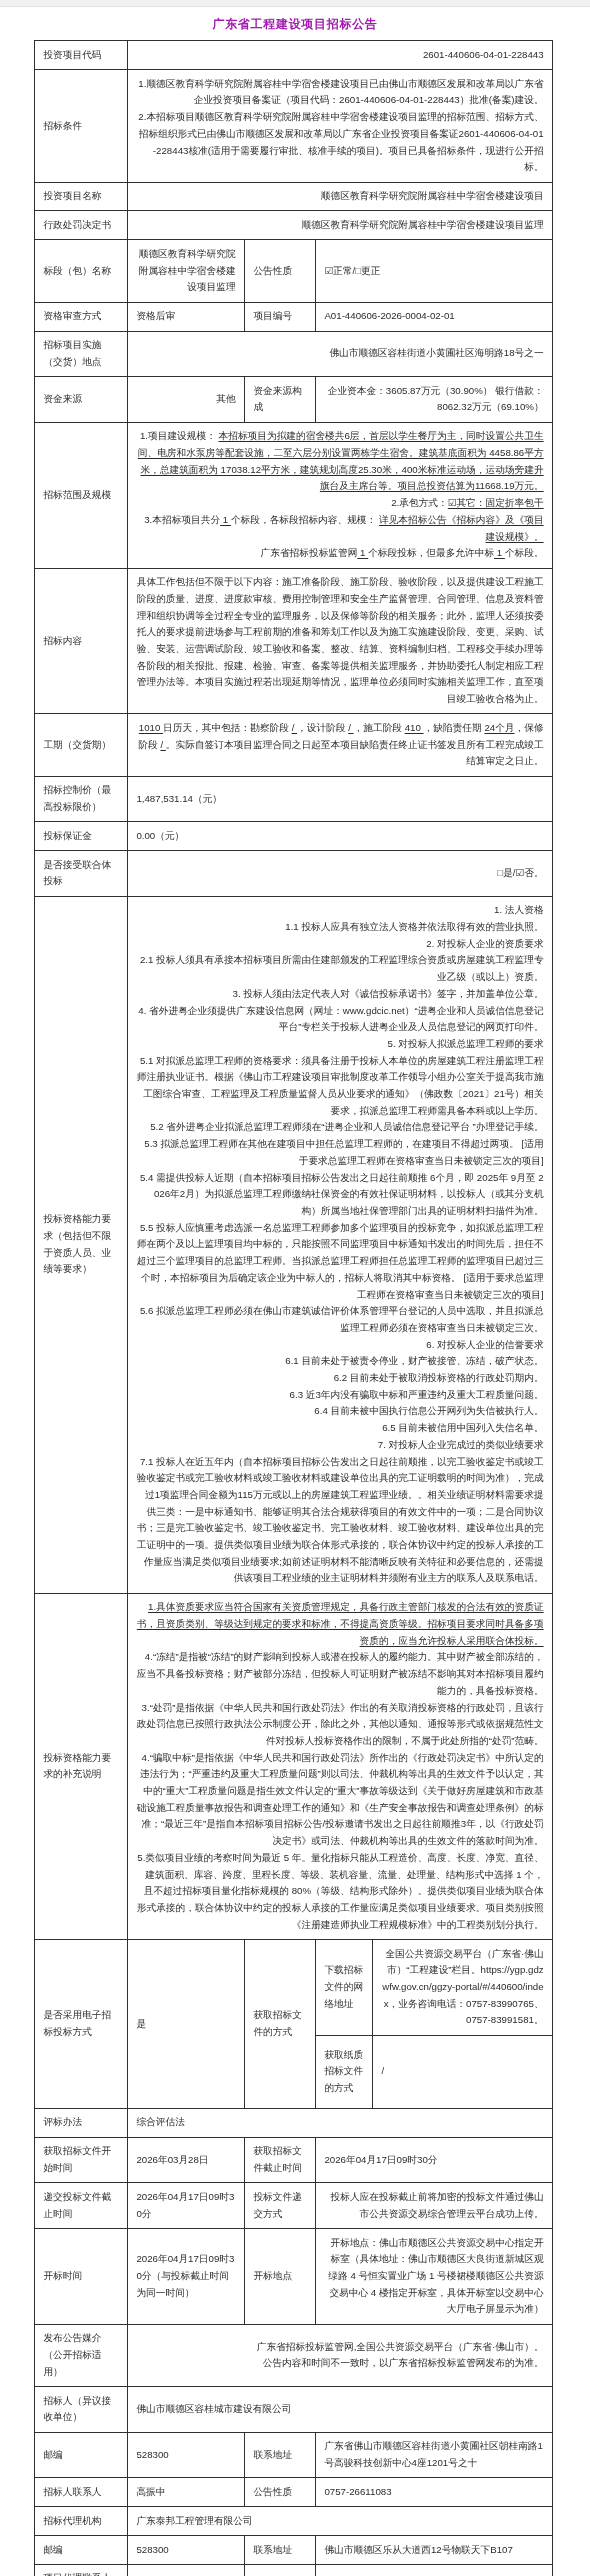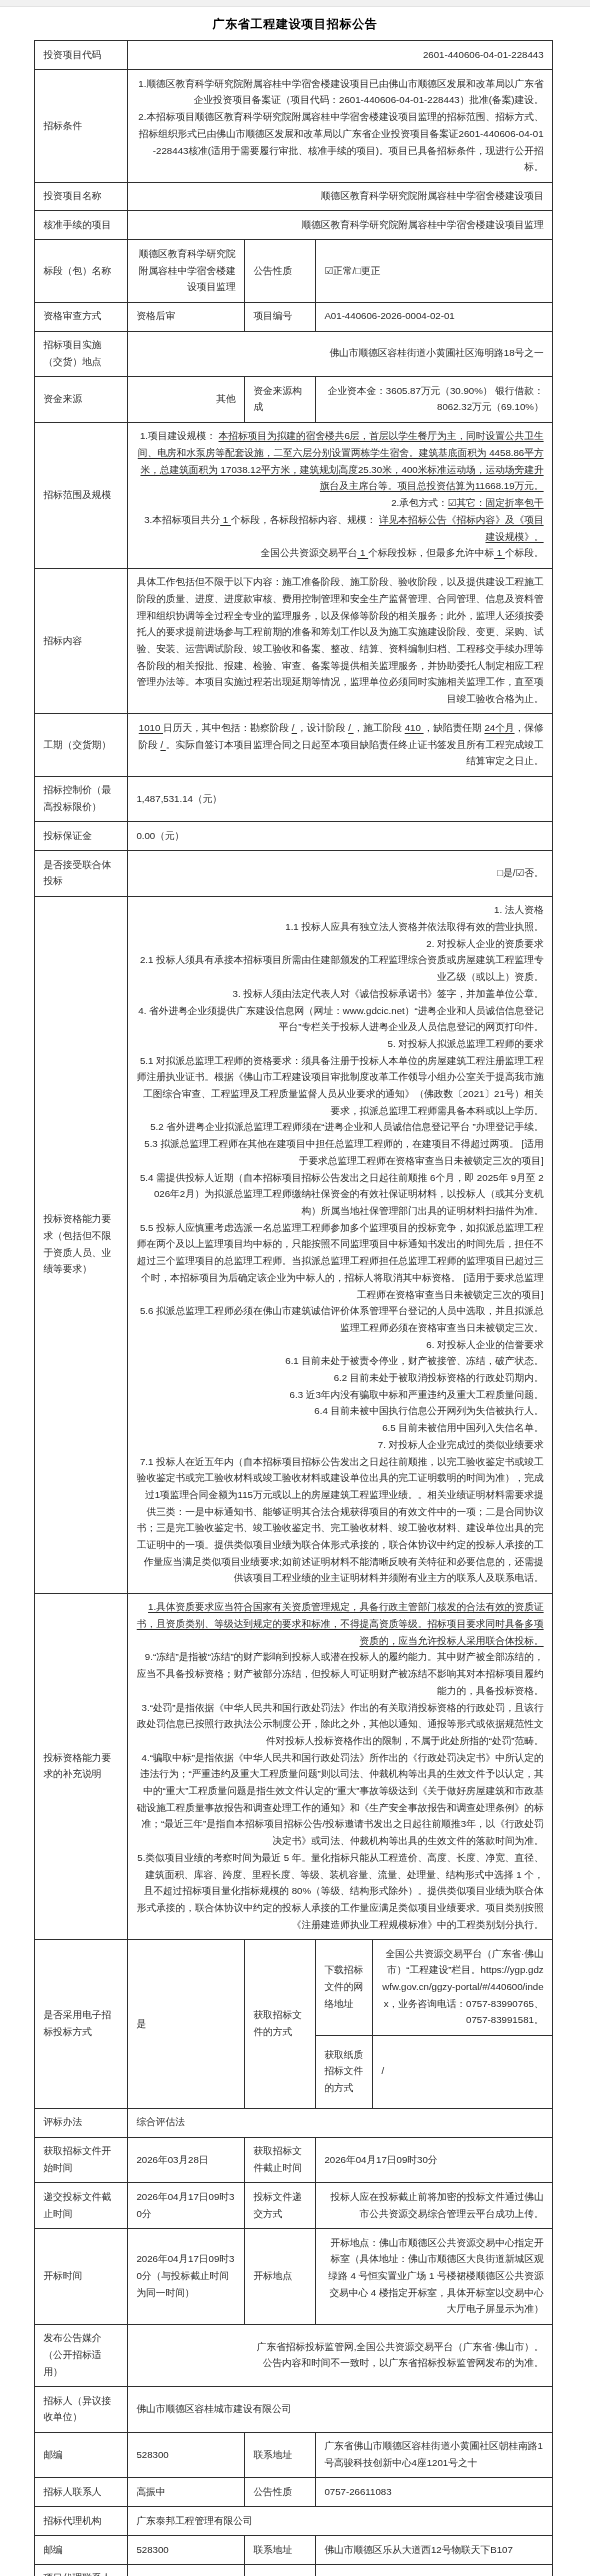--- a/index.html
+++ b/index.html
@@ -3,21 +3,21 @@
 <meta charset="utf-8">
 <style>
   html,body{margin:0;padding:0;background:#ffffff;}
   body{
     font-family:"Liberation Sans","DejaVu Sans",sans-serif;
     color:#2b2b2b;
     width:590px;
   }
   .top-strip{height:5.6px;background:#f1f1f1;border-bottom:0.7px solid #e3e3e3;}
   h1.page-title{
-    font-size:12px;font-weight:bold;text-align:center;color:#000000;
+    font-size:12px;font-weight:bold;text-align:center;color:#a21caf;
     margin:9.7px 0 7px 0;letter-spacing:0.7px;
   }
   table.doc{
     border-collapse:collapse;table-layout:fixed;
     width:517px;margin-left:34px;margin-bottom:16.7px;
     border:1.4px solid #2f2f2f;
   }
   table.doc td{
     border:0.7px solid #2f2f2f;
     font-size:9.7px;line-height:16.7px;
@@ -64,21 +64,21 @@
           <div class="para">2.本招标项目顺德区教育科学研究院附属容桂中学宿舍楼建设项目监理的招标范围、招标方式、招标组织形式已由佛山市顺德区发展和改革局以广东省企业投资项目备案证2601-440606-04-01-228443核准(适用于需要履行审批、核准手续的项目)。项目已具备招标条件，现进行公开招标。</div>
         </td>
       </tr>
       <tr>
         <td class="lbl">投资项目名称</td>
         <td class="val ta-left" colspan="4">
           <div class="para">顺德区教育科学研究院附属容桂中学宿舍楼建设项目</div>
         </td>
       </tr>
       <tr>
-        <td class="lbl">核准手续的项目</td>
+        <td class="lbl">行政处罚决定书</td>
         <td class="val ta-left" colspan="4">
           <div class="para">顺德区教育科学研究院附属容桂中学宿舍楼建设项目监理</div>
         </td>
       </tr>
       <tr>
         <td class="lbl">标段（包）名称</td>
         <td class="val ta-left">
           <div class="para">顺德区教育科学研究院附属容桂中学宿舍楼建设项目监理</div>
         </td>
         <td class="lbl">公告性质</td>
@@ -111,21 +111,21 @@
         <td class="val ta-left" colspan="2">
           <div class="para">企业资本金：3605.87万元（30.90%） 银行借款：8062.32万元（69.10%）</div>
         </td>
       </tr>
       <tr>
         <td class="lbl">招标范围及规模</td>
         <td class="val ta-left" colspan="4">
           <div class="para"><span>1.项目建设规模： </span><span class="u">本招标项目为拟建的宿舍楼共6层，首层以学生餐厅为主，同时设置公共卫生间、电房和水泵房等配套设施，二至六层分别设置两栋学生宿舍。建筑基底面积为 4458.86平方米，总建筑面积为 17038.12平方米，建筑规划高度25.30米，400米标准运动场，运动场旁建升旗台及主席台等。项目总投资估算为11668.19万元。</span></div>
           <div class="para"><span>2.承包方式：</span><span class="u">☑其它：固定折率包干</span></div>
           <div class="para"><span>3.本招标项目共分</span><span class="u"> 1 </span><span>个标段，各标段招标内容、规模： </span><span class="u">详见本招标公告《招标内容》及《项目建设规模》。</span></div>
-          <div class="para"><span>全国公共资源交易平台</span><span class="u"> 1 </span><span>个标段投标，但最多允许中标</span><span class="u"> 1 </span><span>个标段。</span></div>
+          <div class="para"><span>广东省招标投标监管网</span><span class="u"> 1 </span><span>个标段投标，但最多允许中标</span><span class="u"> 1 </span><span>个标段。</span></div>
         </td>
       </tr>
       <tr>
         <td class="lbl">招标内容</td>
         <td class="val ta-left" colspan="4">
           <div class="para">具体工作包括但不限于以下内容：施工准备阶段、施工阶段、验收阶段，以及提供建设工程施工阶段的质量、进度、进度款审核、费用控制管理和安全生产监督管理、合同管理、信息及资料管理和组织协调等全过程全专业的监理服务，以及保修等阶段的相关服务；此外，监理人还须按委托人的要求提前进场参与工程前期的准备和筹划工作以及为施工实施建设阶段、变更、采购、试验、安装、运营调试阶段、竣工验收和备案、整改、结算、资料编制归档、工程移交手续办理等各阶段的相关报批、报建、检验、审查、备案等提供相关监理服务，并协助委托人制定相应工程管理办法等。本项目实施过程若出现延期等情况，监理单位必须同时实施相关监理工作，直至项目竣工验收合格为止。</div>
         </td>
       </tr>
       <tr>
         <td class="lbl">工期（交货期）</td>
@@ -174,21 +174,21 @@
           <div class="para">6.4 目前未被中国执行信息公开网列为失信被执行人。</div>
           <div class="para">6.5 目前未被信用中国列入失信名单。</div>
           <div class="para">7. 对投标人企业完成过的类似业绩要求</div>
           <div class="para">7.1 投标人在近五年内（自本招标项目招标公告发出之日起往前顺推，以完工验收鉴定书或竣工验收鉴定书或完工验收材料或竣工验收材料或建设单位出具的完工证明载明的时间为准），完成过1项监理合同金额为115万元或以上的房屋建筑工程监理业绩。。相关业绩证明材料需要求提供三类：一是中标通知书、能够证明其合法合规获得项目的有效文件中的一项；二是合同协议书；三是完工验收鉴定书、竣工验收鉴定书、完工验收材料、竣工验收材料、建设单位出具的完工证明中的一项。提供类似项目业绩为联合体形式承接的，联合体协议中约定的投标人承接的工作量应当满足类似项目业绩要求;如前述证明材料不能清晰反映有关特征和必要信息的，还需提供该项目工程业绩的业主证明材料并须附有业主方的联系人及联系电话。</div>
         </td>
       </tr>
       <tr>
         <td class="lbl">投标资格能力要求的补充说明</td>
         <td class="val ta-left" colspan="4">
           <div class="para"><span class="u">1.具体资质要求应当符合国家有关资质管理规定，具备行政主管部门核发的合法有效的资质证书，且资质类别、等级达到规定的要求和标准，不得提高资质等级。招标项目要求同时具备多项资质的，应当允许投标人采用联合体投标。</span></div>
-          <div class="para">9.“冻结”是指被“冻结”的财产影响到投标人或潜在投标人的履约能力。其中财产被全部冻结的，应当不具备投标资格；财产被部分冻结，但投标人可证明财产被冻结不影响其对本招标项目履约能力的，具备投标资格。</div>
+          <div class="para">4.“冻结”是指被“冻结”的财产影响到投标人或潜在投标人的履约能力。其中财产被全部冻结的，应当不具备投标资格；财产被部分冻结，但投标人可证明财产被冻结不影响其对本招标项目履约能力的，具备投标资格。</div>
           <div class="para">3.“处罚”是指依据《中华人民共和国行政处罚法》作出的有关取消投标资格的行政处罚，且该行政处罚信息已按照行政执法公示制度公开，除此之外，其他以通知、通报等形式或依据规范性文件对投标人投标资格作出的限制，不属于此处所指的“处罚”范畴。</div>
           <div class="para">4.“骗取中标”是指依据《中华人民共和国行政处罚法》所作出的《行政处罚决定书》中所认定的违法行为；“严重违约及重大工程质量问题”则以司法、仲裁机构等出具的生效文件予以认定，其中的“重大”工程质量问题是指生效文件认定的“重大”事故等级达到《关于做好房屋建筑和市政基础设施工程质量事故报告和调查处理工作的通知》和《生产安全事故报告和调查处理条例》的标准；“最近三年”是指自本招标项目招标公告/投标邀请书发出之日起往前顺推3年，以《行政处罚决定书》或司法、仲裁机构等出具的生效文件的落款时间为准。</div>
           <div class="para">5.类似项目业绩的考察时间为最近 5 年。量化指标只能从工程造价、高度、长度、净宽、直径、建筑面积、库容、跨度、里程长度、等级、装机容量、流量、处理量、结构形式中选择 1 个，且不超过招标项目量化指标规模的 80%（等级、结构形式除外）。提供类似项目业绩为联合体形式承接的，联合体协议中约定的投标人承接的工作量应满足类似项目业绩要求。项目类别按照《注册建造师执业工程规模标准》中的工程类别划分执行。</div>
         </td>
       </tr>
       <tr>
         <td class="lbl" rowspan="2">是否采用电子招标投标方式</td>
         <td class="val ta-center" rowspan="2">是</td>
         <td class="lbl" rowspan="2">获取招标文件的方式</td>
         <td class="lbl">下载招标文件的网络地址</td>

